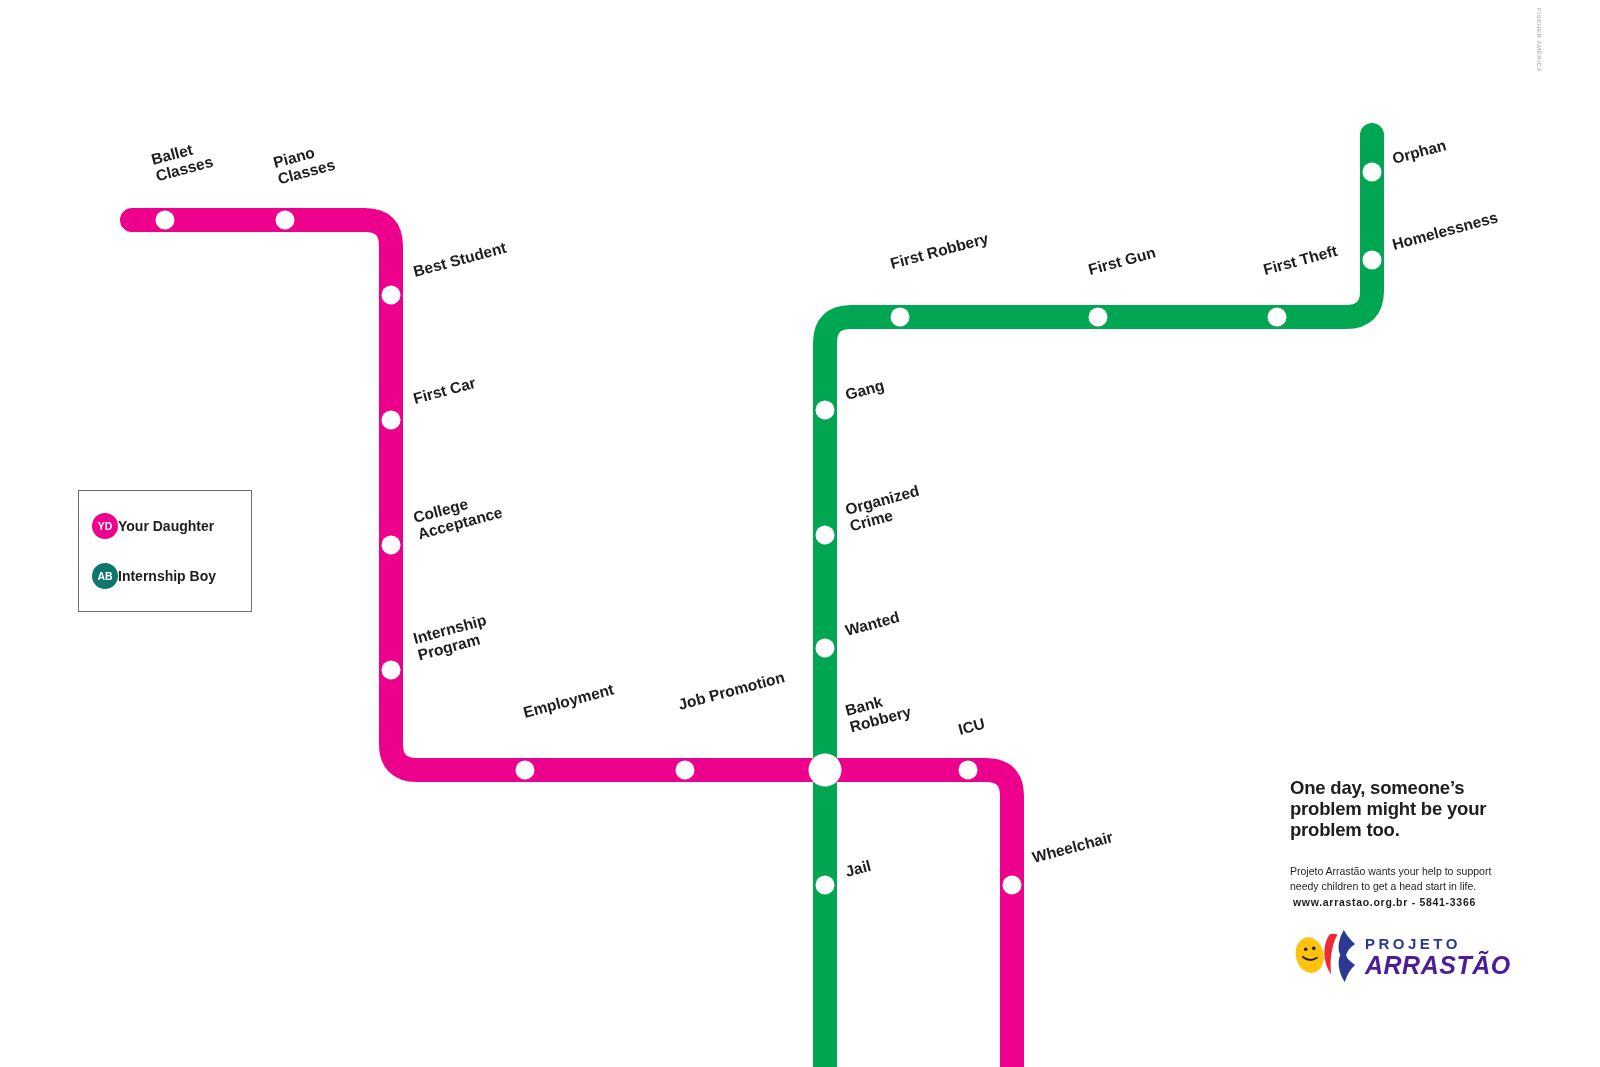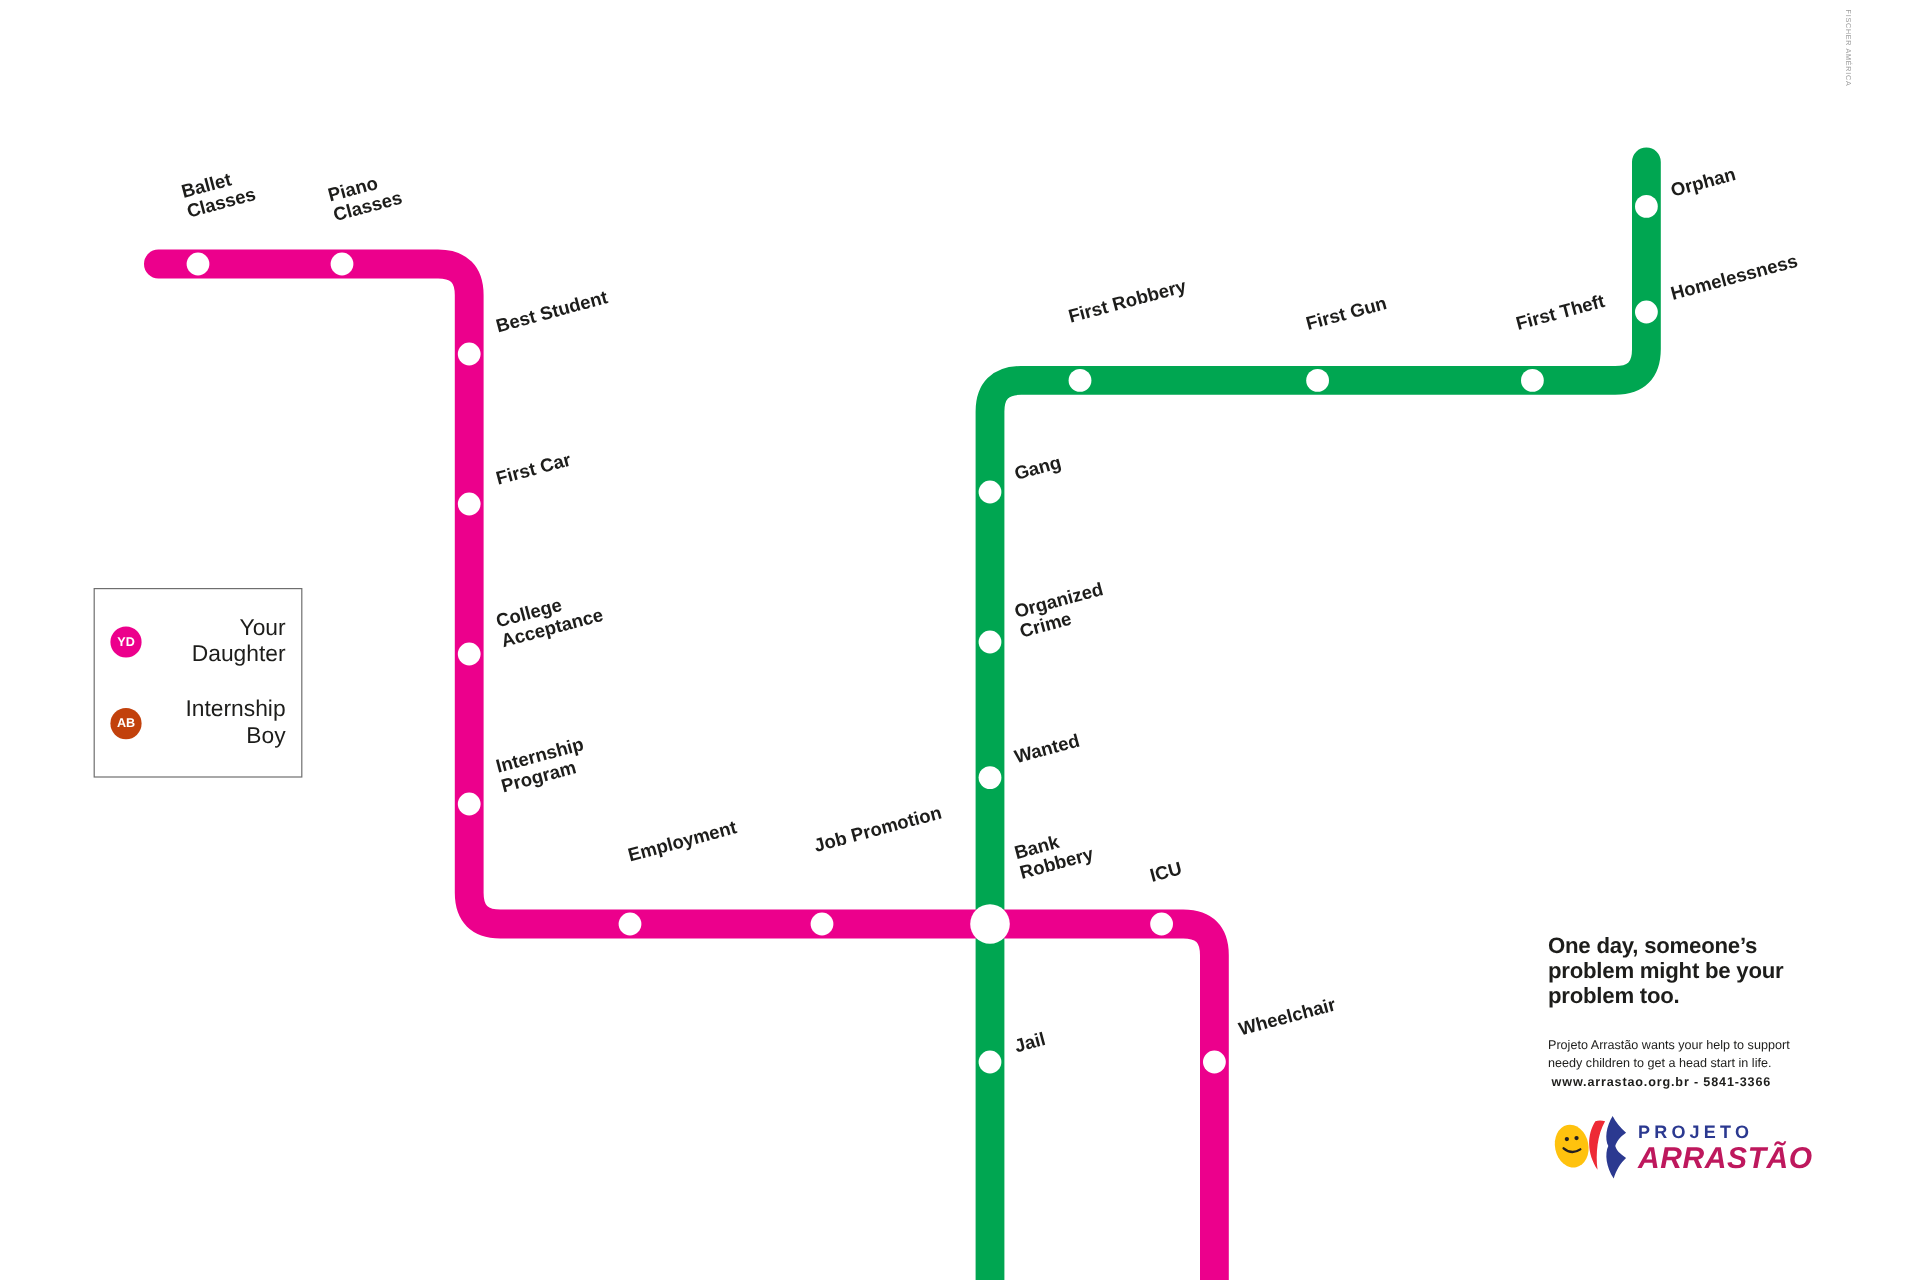--- a/index.html
+++ b/index.html
@@ -7,30 +7,30 @@
           font-family:"Liberation Sans",sans-serif;color:#1d1d1b;}
   #map-svg{position:absolute;left:0;top:0;}
   .stn{font-family:"Liberation Sans",sans-serif;font-weight:bold;font-size:15.5px;fill:#1d1d1b;}
 
   .legend{position:absolute;left:78px;top:490px;width:174px;box-sizing:border-box;
           border:1.5px solid #6e6e6e;background:#fff;padding:22px 13px;
           display:flex;flex-direction:column;gap:24px;}
   .legend-row{display:flex;align-items:center;gap:0;text-align:right;}
   .legend-dot{width:26px;height:26px;border-radius:50%;color:#fff;font-size:10.5px;font-weight:bold;
           display:flex;align-items:center;justify-content:center;flex:0 0 26px;}
-  .legend-label{font-size:19px;font-weight:normal;}
+  .legend-label{font-size:14px;font-weight:bold;}
 
   .cta{position:absolute;left:1290px;top:778px;width:224px;}
   .cta h1{margin:0;font-size:18.5px;line-height:1.13;letter-spacing:-.2px;}
   .cta .body{margin:23px 0 0;font-size:10.5px;line-height:1.45;}
   .cta .contact{margin:1px 3px 0;font-size:10.5px;line-height:1.45;font-weight:bold;letter-spacing:.7px;}
 
   .logo{margin-top:17px;display:flex;align-items:center;gap:5px;}
   .logo-text .small{font-size:15px;font-weight:bold;letter-spacing:3.5px;color:#2b3990;}
-  .logo-text .big{font-size:25px;font-weight:bold;font-style:italic;color:#be185d;
+  .logo-text .big{font-size:25px;font-weight:bold;font-style:italic;color:#4c1d95;
           letter-spacing:.5px;margin-top:1px;line-height:1;}
 
   .credit{position:absolute;top:8px;right:58px;writing-mode:vertical-rl;
           font-size:6px;color:#9a9a9a;letter-spacing:.6px;}
 </style>
 </head>
 <body>
 
 <div class="canvas">
 
@@ -78,21 +78,21 @@
       <circle cx="825" cy="885" r="9.5" fill="#ffffff"></circle>
       <text class="stn" transform="translate(847,877) rotate(-15)"><tspan x="0" dy="0">Jail</tspan></text>
     </svg>
 
   <div class="legend">
     <div class="legend-row">
       <span class="legend-dot" style="background: rgb(236, 0, 140);">YD</span>
       <span class="legend-label">Your Daughter</span>
     </div>
     <div class="legend-row">
-      <span class="legend-dot" style="background: #c2410c;">AB</span>
+      <span class="legend-dot" style="background: #0f766e;">AB</span>
       <span class="legend-label">Internship Boy</span>
     </div>
   </div>
 
   <div class="cta">
     <h1>One day, someone’s problem might be your problem too.</h1>
     <p class="body">Projeto Arrastão wants your help to support needy children to get a head start in life.</p>
     <p class="contact">www.arrastao.org.br - 5841-3366</p>
 
     <div class="logo">

